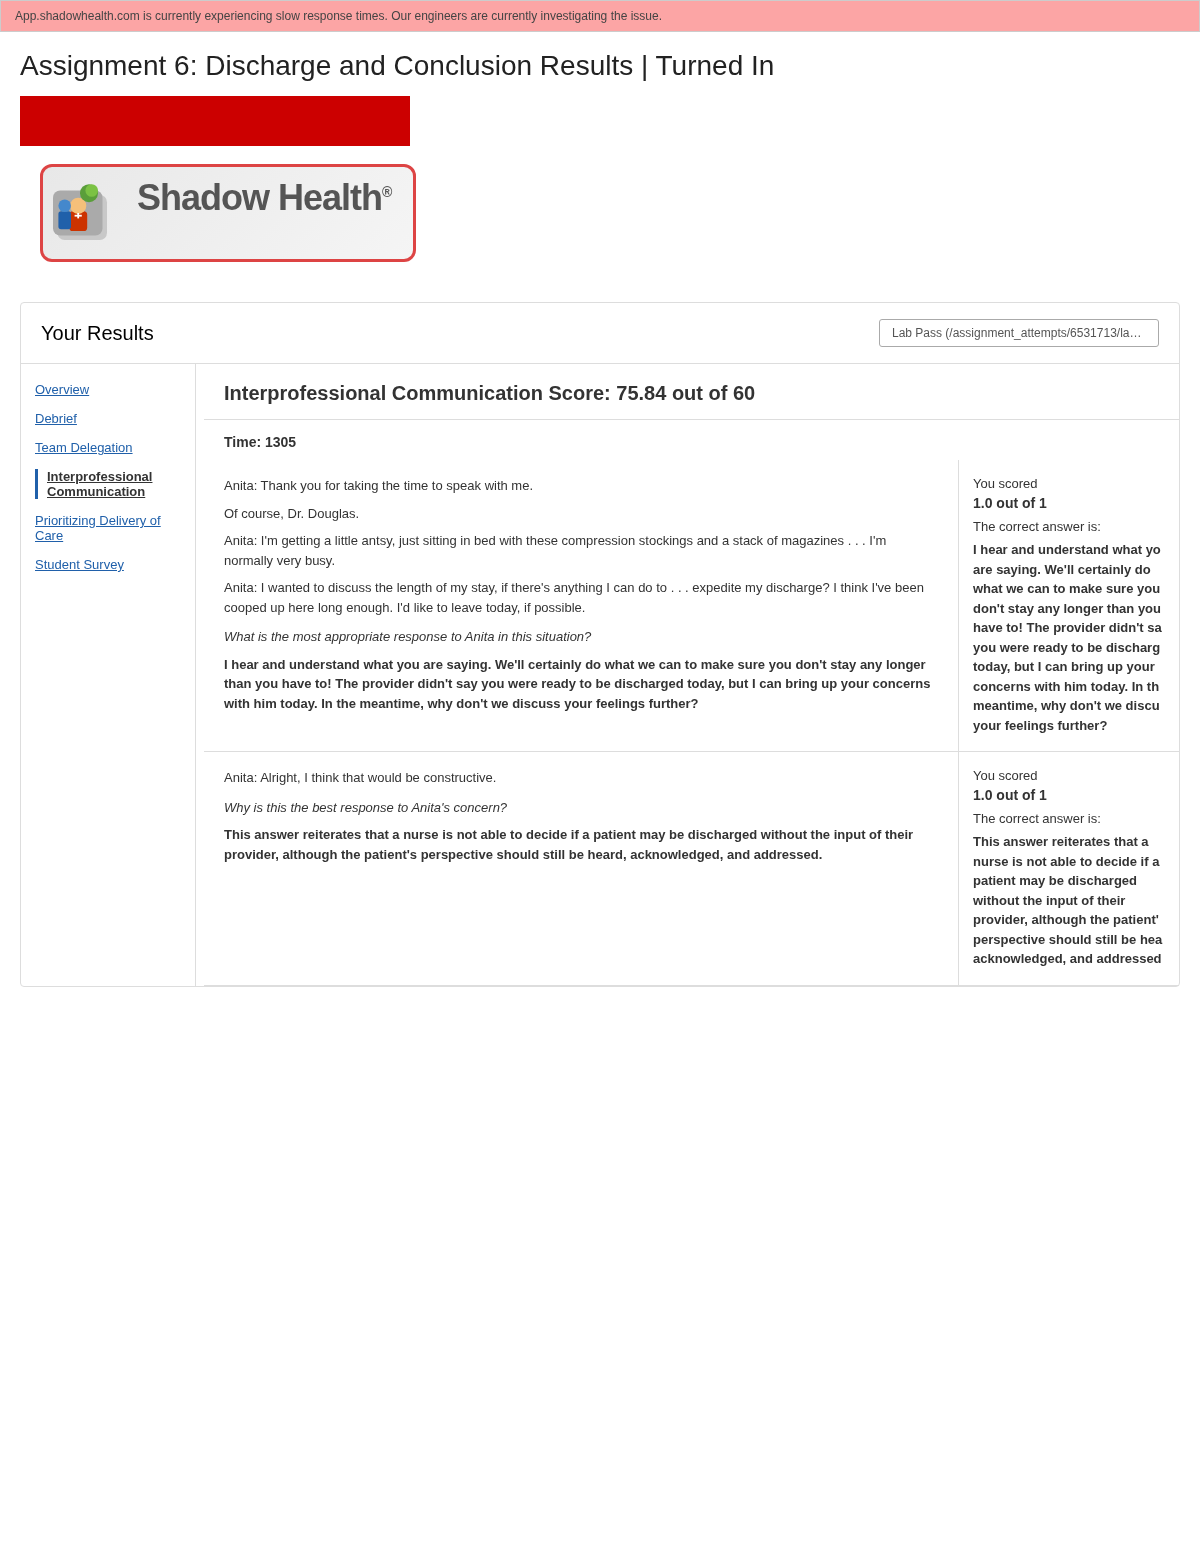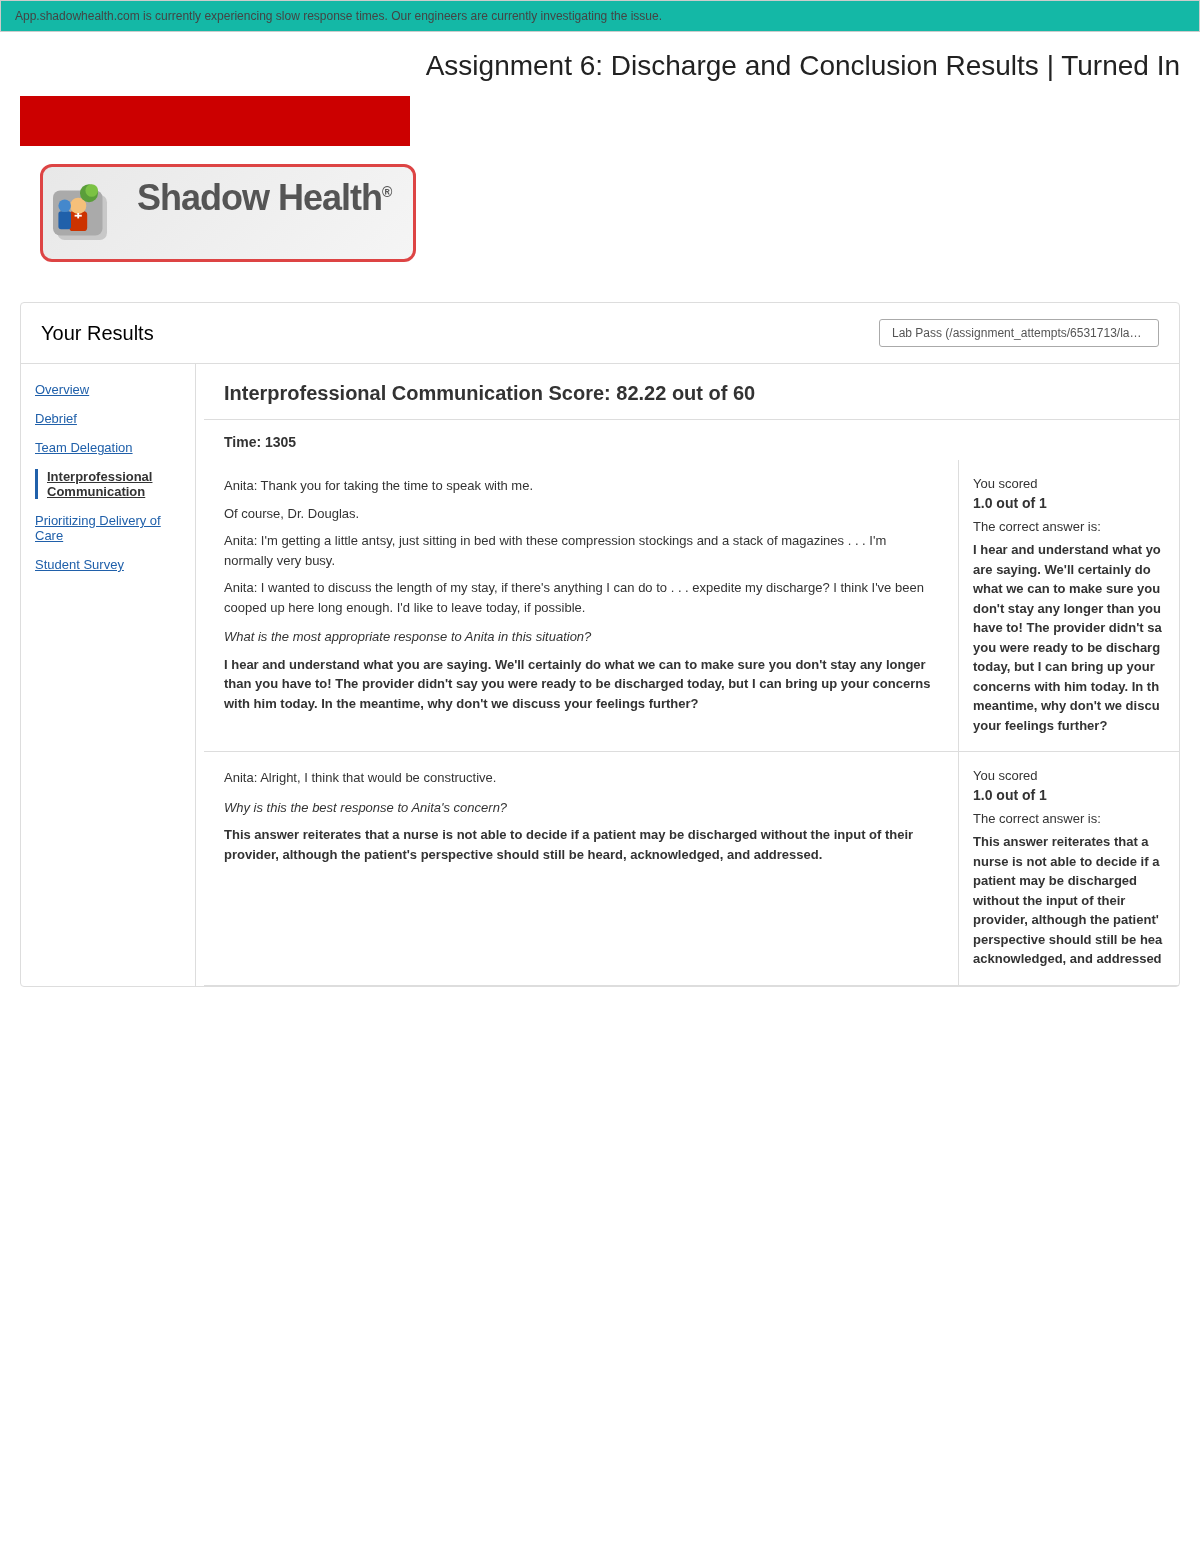--- a/index.html
+++ b/index.html
@@ -4,36 +4,35 @@
   <style>
     * { box-sizing: border-box; margin: 0; padding: 0; }
     body {
       font-family: Arial, sans-serif;
       font-size: 14px;
       color: #333;
       background: #fff;
       width: 1200px;
     }
     .notification-bar {
-      background: #14b8a6;
+      background: #fca5a5;
       border: 1px solid #ccc;
       padding: 8px 14px;
       font-size: 12px;
       color: #444;
       margin-bottom: 0;
     }
     .page-header {
       padding: 18px 20px 10px 20px;
     }
     .page-title {
       font-size: 28px;
       font-weight: 400;
       color: #222;
       margin-bottom: 14px;
-      text-align: right;
     }
     .red-banner {
       background: #cc0000;
       height: 50px;
       width: 390px;
       margin-bottom: 18px;
     }
     .logo-area {
       margin: 0 0 30px 20px;
     }
@@ -247,21 +246,21 @@
       <a>Debrief</a>
       <a>Team Delegation</a>
       <a class="active">Interprofessional Communication</a>
       <a>Prioritizing Delivery of Care</a>
       <a>Student Survey</a>
     </div>
 
     <div class="main-content">
 
       <div class="score-header">
-        <div class="score-title">Interprofessional Communication Score: 82.22 out of 60</div>
+        <div class="score-title">Interprofessional Communication Score: 75.84 out of 60</div>
       </div>
 
       <div class="time-label">Time: 1305</div>
 
       <div class="question-block">
         <div class="question-left">
           <div class="question-text">
             <p>Anita: Thank you for taking the time to speak with me.</p>
             <p>Of course, Dr. Douglas.</p>
             <p>Anita: I'm getting a little antsy, just sitting in bed with these compression stockings and a stack of magazines . . . I'm normally very busy.</p>

